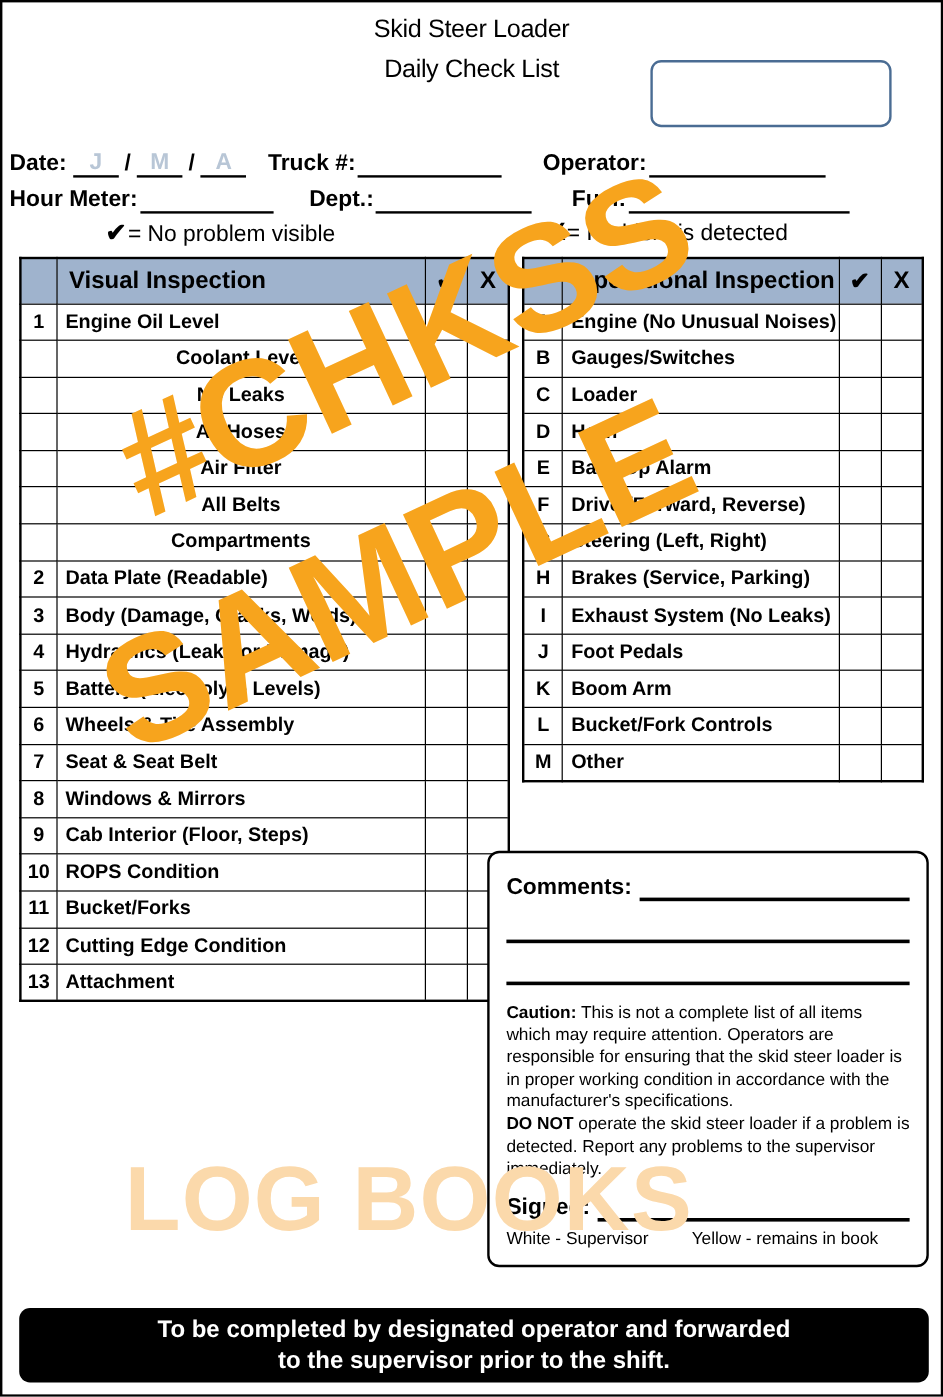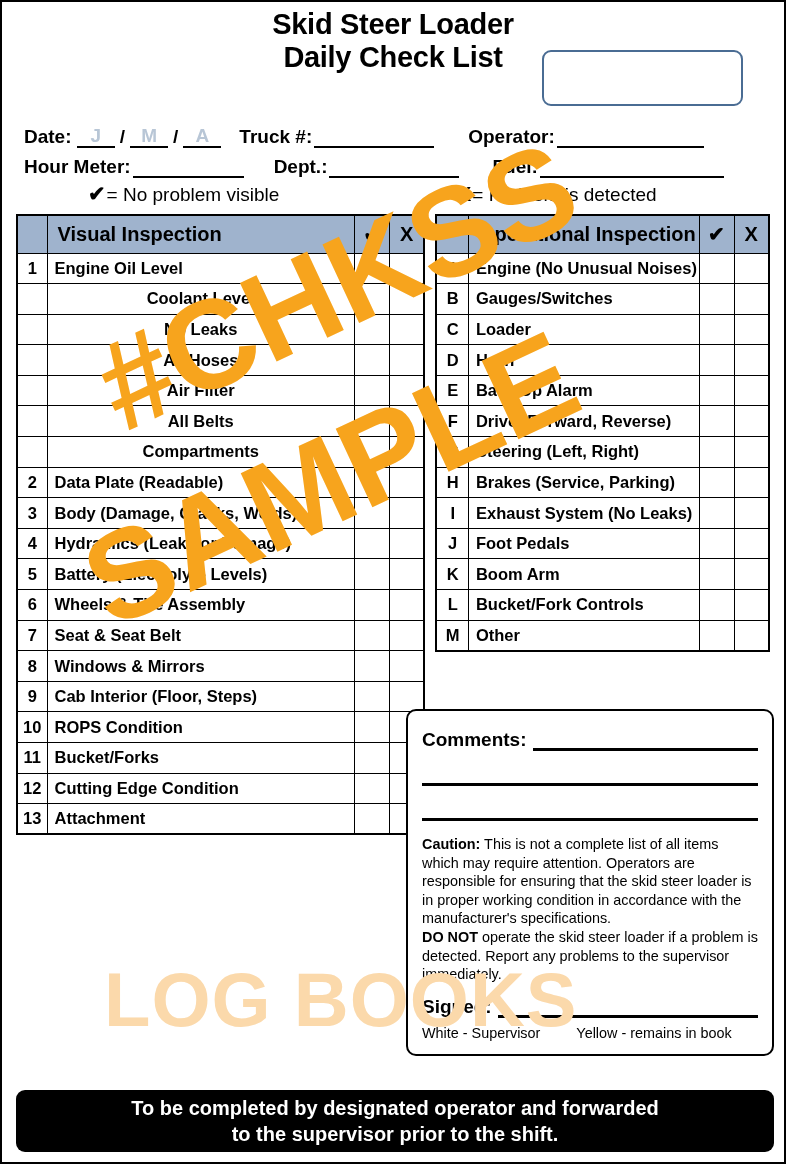--- a/index.html
+++ b/index.html
@@ -26,42 +26,42 @@
     position: relative;
     padding-top: 6px;
     height: 112px;
     box-sizing: border-box;
   }
   .title-block {
     text-align: center;
     padding-right: 0px;
   }
   .title-line {
-    font-weight: bold;
-    font-size: 29px;
+    font-weight: normal;
+    font-size: 21px;
     letter-spacing: -0.3px;
     line-height: 33px;
     color: #000;
     white-space: nowrap;
   }
   .unit-box {
     position: absolute;
     left: 540px;
     top: 48px;
     width: 201px;
     height: 56px;
     border: 2px solid #4a6c93;
     border-radius: 9px;
     box-sizing: border-box;
     background: #ffffff;
   }
 
   
   .info {
-    padding: 0 22px;
+    padding: 0 6px;
     margin-top: 4px;
   }
   .info-row {
     display: flex;
     align-items: flex-end;
     height: 30px;
     font-size: 19px;
     font-weight: bold;
     color: #000;
     white-space: nowrap;

